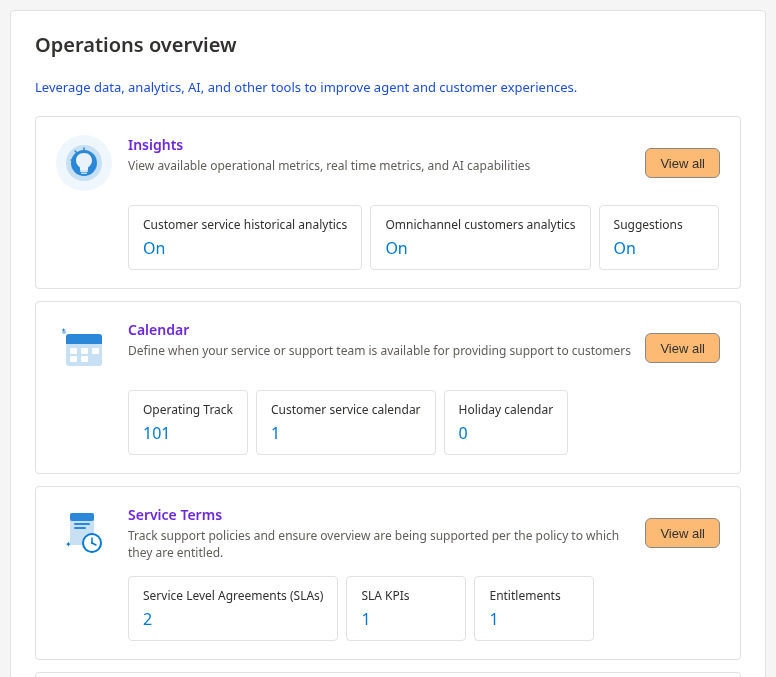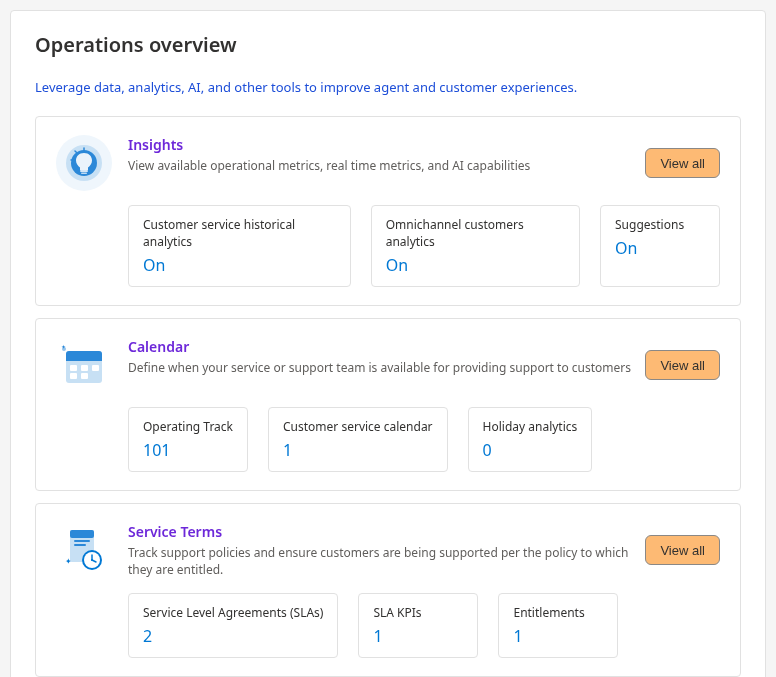--- a/index.html
+++ b/index.html
@@ -75,21 +75,21 @@
       background: #fdba74;
       font-size: 13px;
       color: #323130;
       cursor: pointer;
       white-space: nowrap;
       height: 30px;
       align-self: center;
     }
     .cards-row {
       display: flex;
-      gap: 20px;
+      gap: 8px;
       margin-top: 14px;
       margin-left: 72px;
     }
     .card {
       border: 1px solid #e1e1e1;
       border-radius: 4px;
       padding: 10px 14px;
       min-width: 120px;
       cursor: pointer;
     }
@@ -188,21 +188,21 @@
     <div class="cards-row">
       <div class="card">
         <div class="card-title">Operating Track</div>
         <div class="card-value">101</div>
       </div>
       <div class="card">
         <div class="card-title">Customer service calendar</div>
         <div class="card-value">1</div>
       </div>
       <div class="card">
-        <div class="card-title">Holiday analytics</div>
+        <div class="card-title">Holiday calendar</div>
         <div class="card-value">0</div>
       </div>
     </div>
   </div>
 
   <div class="section">
     <div class="section-header">
       <div class="section-left">
         <div class="section-icon icon-service-terms">
           <svg width="56" height="56" viewBox="0 0 56 56" fill="none" xmlns="http://www.w3.org/2000/svg">
@@ -217,21 +217,21 @@
             <circle cx="36" cy="38" r="8" fill="white"></circle>
             <line x1="36" y1="33" x2="36" y2="38" stroke="#0078D4" stroke-width="1.5" stroke-linecap="round"></line>
             <line x1="36" y1="38" x2="40" y2="40" stroke="#0078D4" stroke-width="1.5" stroke-linecap="round"></line>
             <circle cx="36" cy="38" r="1" fill="#0078D4"></circle>
 
             <text x="9" y="42" font-size="8" fill="#0078D4">✦</text>
           </svg>
         </div>
         <div class="section-info">
           <div class="section-title">Service Terms</div>
-          <div class="section-desc">Track support policies and ensure customers are being supported per the policy to which they are entitled.</div>
+          <div class="section-desc">Track support policies and ensure overview are being supported per the policy to which they are entitled.</div>
         </div>
       </div>
       <button class="view-all-btn">View all</button>
     </div>
     <div class="cards-row">
       <div class="card">
         <div class="card-title">Service Level Agreements (SLAs)</div>
         <div class="card-value">2</div>
       </div>
       <div class="card">

